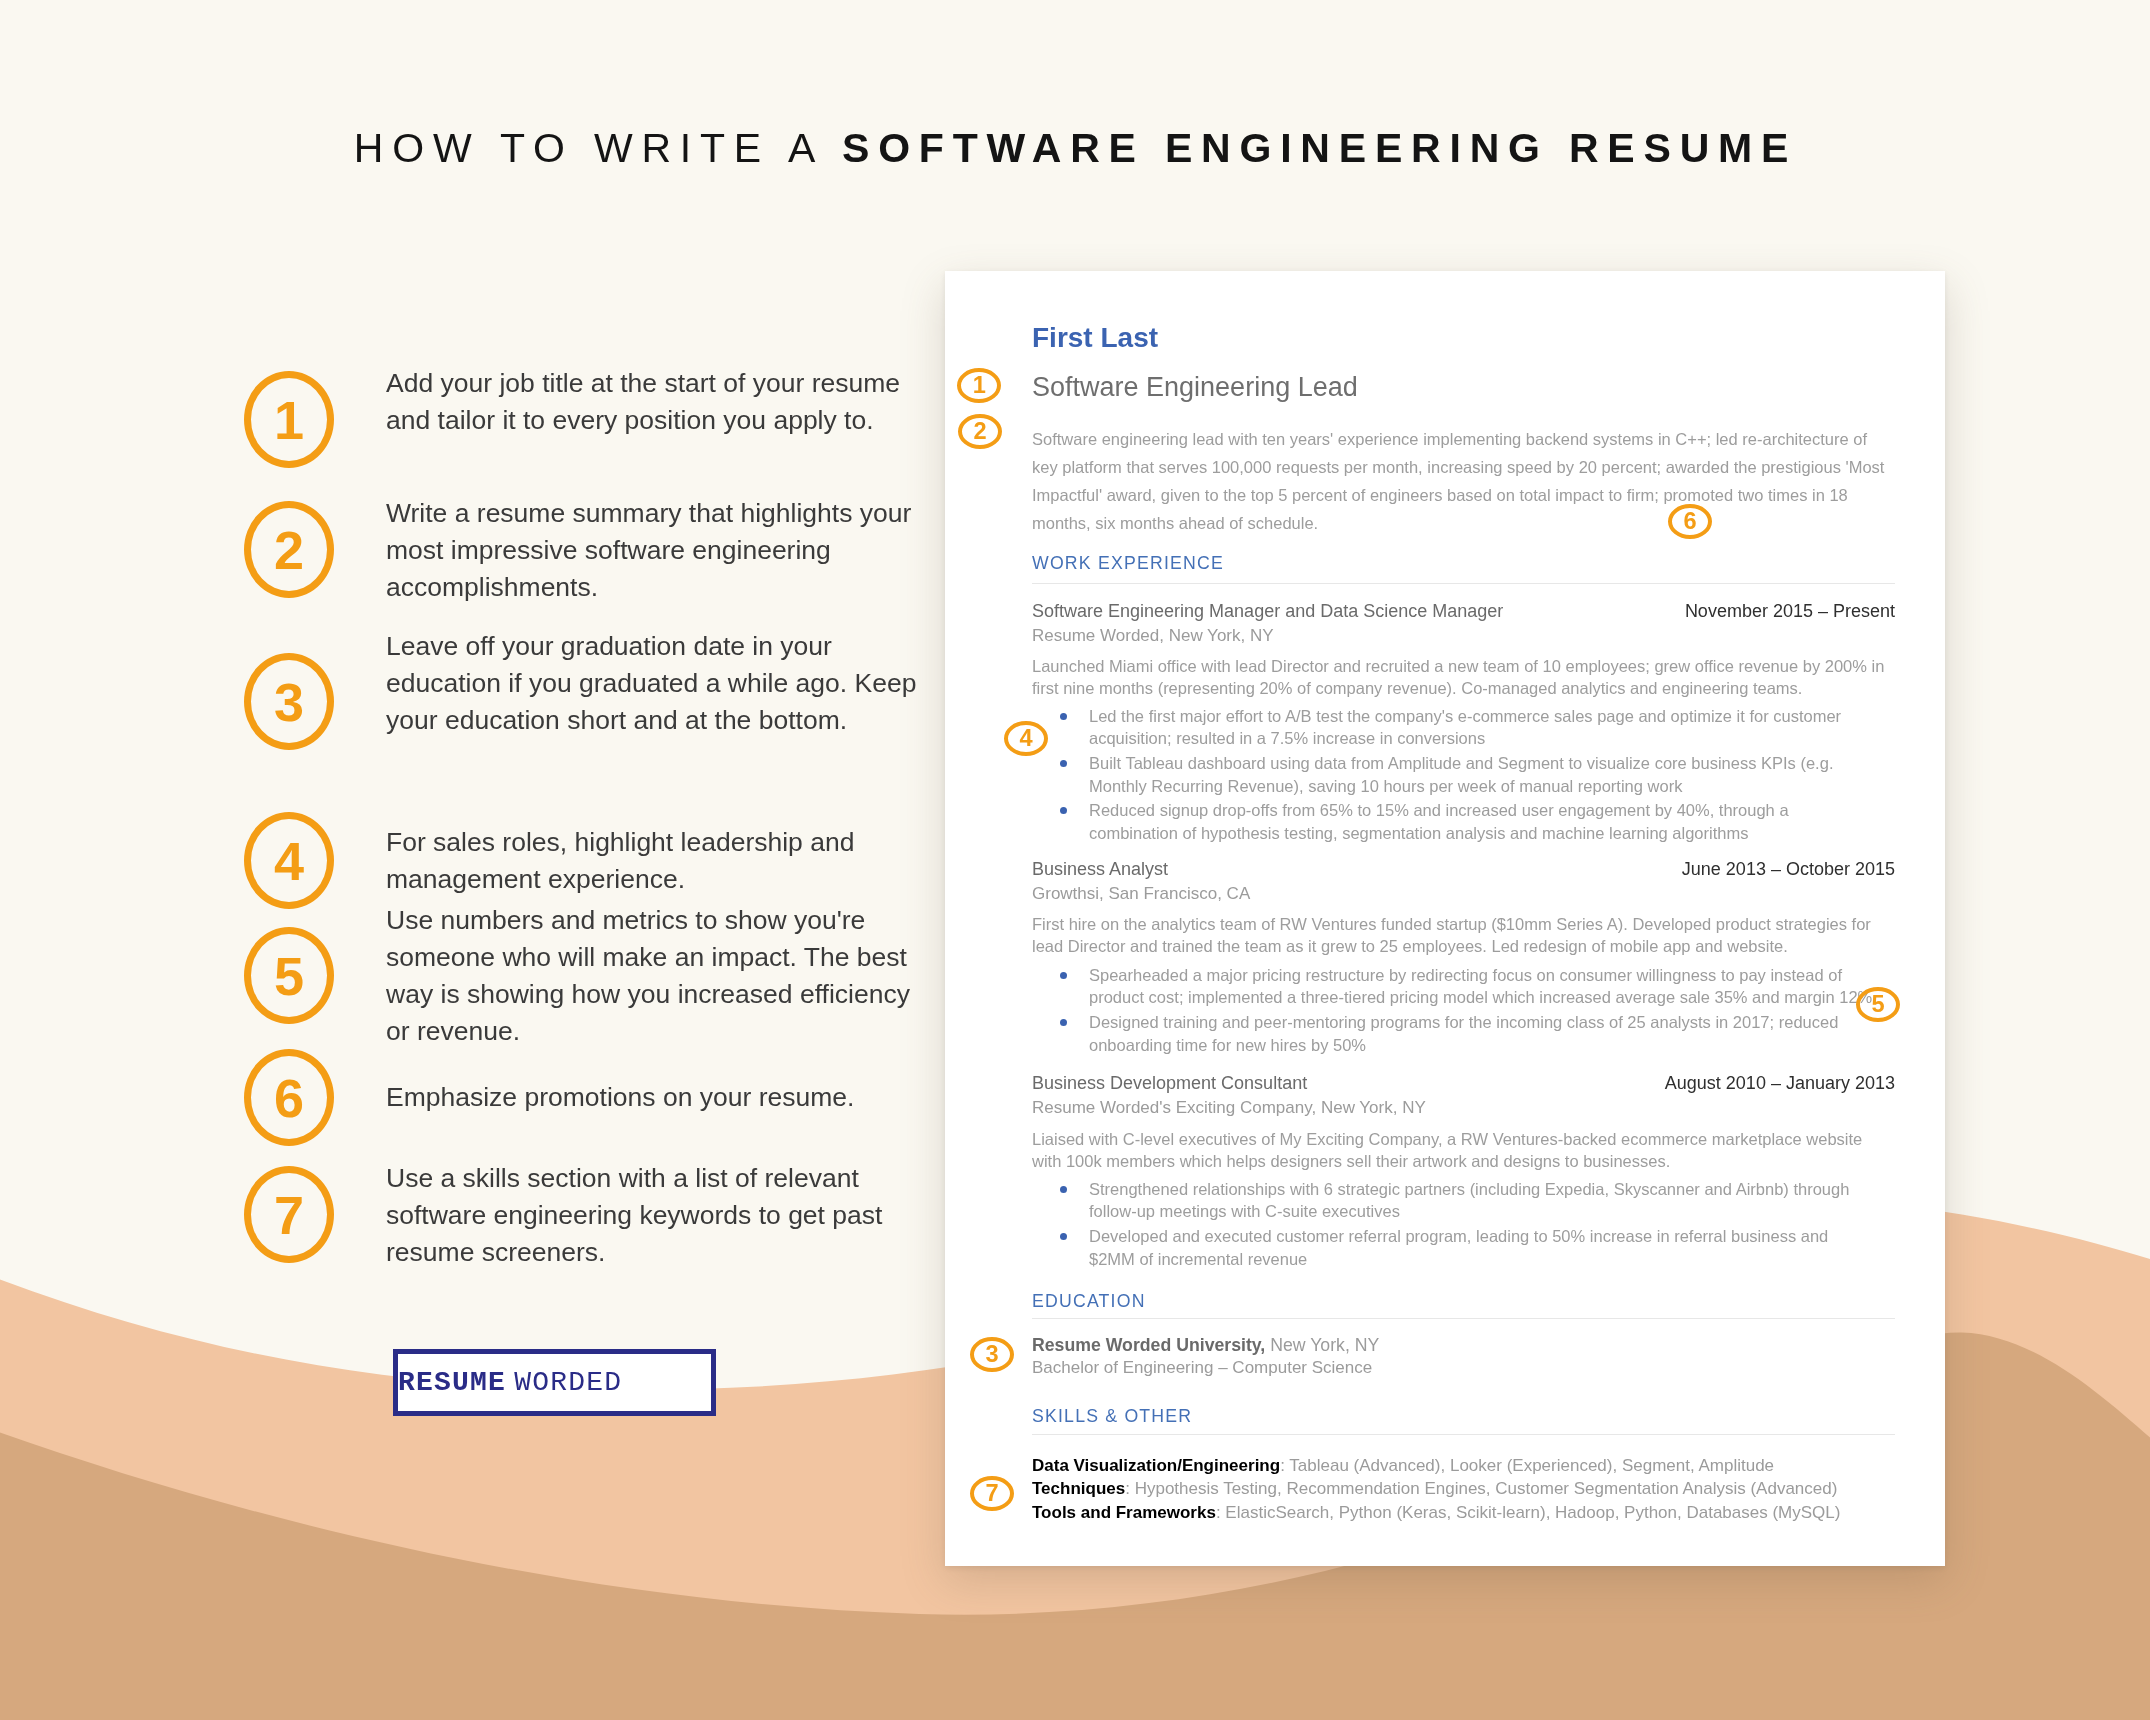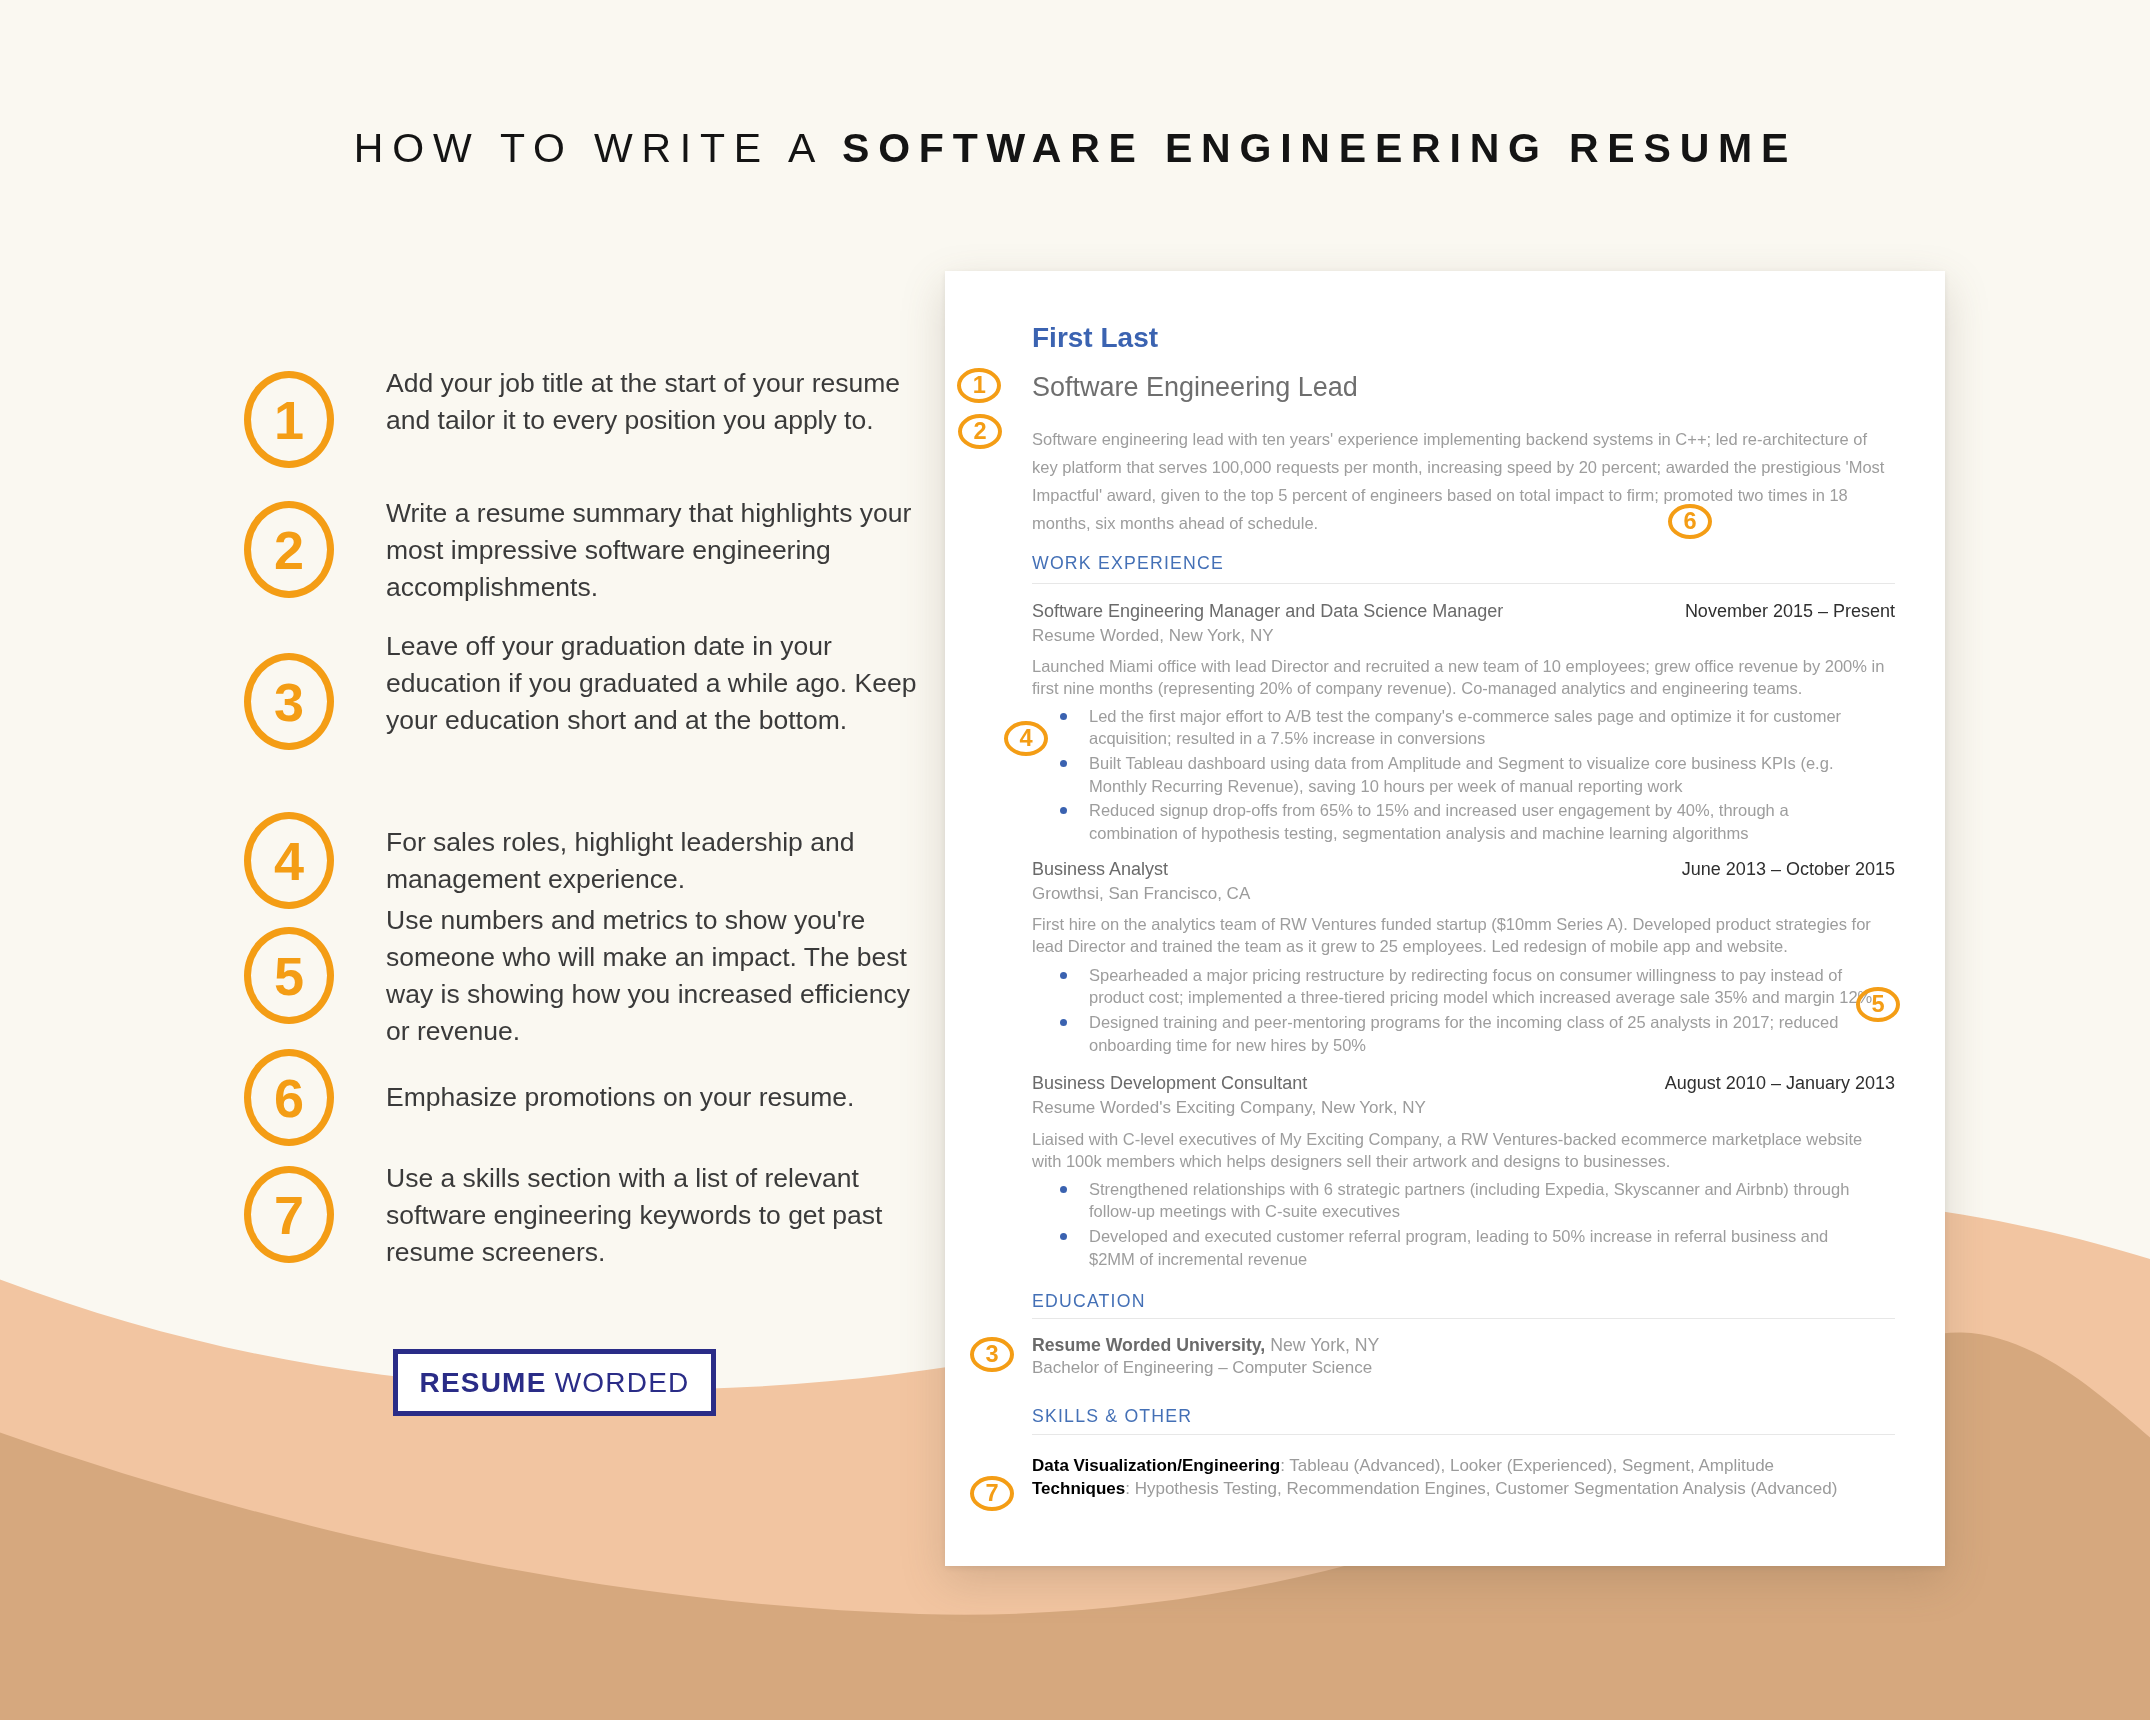--- a/index.html
+++ b/index.html
@@ -26,21 +26,21 @@
     color:#F49D15;font-size:54px;font-weight:800;z-index:2;background:transparent;
   }
   .tip-text{
     position:absolute;left:386px;width:551px;
     font-size:26.5px;line-height:37px;color:#3A3A3A;z-index:2;
   }
   
   .brand-box{
     position:absolute;left:393px;top:1349px;width:323px;height:67px;
     background:#ffffff;border:5.3px solid #2A2C87;
-    display:flex;align-items:center;justify-content:center;z-index:3;
+    display:flex;align-items:center;z-index:3;font-family:Liberation Mono, monospace;
   }
   .brand-box .b1{font-weight:800;color:#2A2C87;font-size:28px;letter-spacing:1.2px;}
   .brand-box .b2{font-weight:400;color:#2A2C87;font-size:28px;letter-spacing:1.2px;margin-left:8.2px;}
   
   .resume-card{
     position:absolute;left:945px;top:271px;width:1000px;height:1295px;
     background:#ffffff;z-index:2;
     box-shadow:0 15.3px 41px rgba(110,90,70,0.22), 0 1.8px 5.9px rgba(0,0,0,0.08);
   }
   .rc{position:absolute;left:87px;width:863px;}
@@ -179,20 +179,23 @@
     <div class="rc edu-degree" style="top:1087px">Bachelor of Engineering – Computer Science</div>
 
     <div class="rc sec-head" style="top:1135px">SKILLS &amp; OTHER</div>
     <div class="rule" style="top:1163px"></div>
     <div class="rc skill-line" style="top:1183px">
       <span class="lbl">Data Visualization/Engineering</span><span>: Tableau (Advanced), Looker (Experienced), Segment, Amplitude</span>
     </div>
     <div class="rc skill-line" style="top:1206px">
       <span class="lbl">Techniques</span><span>: Hypothesis Testing, Recommendation Engines, Customer Segmentation Analysis (Advanced)</span>
     </div>
+    <div class="rc skill-line" style="top:1230px">
+      <span class="lbl">Tools and Frameworks</span><span>: ElasticSearch, Python (Keras, Scikit-learn), Hadoop, Python, Databases (MySQL)</span>
+    </div>
 
     <div class="callout" style="left:12.4px;top:97px">1</div>
     <div class="callout" style="left:13px;top:143px">2</div>
     <div class="callout" style="left:25px;top:1066px">3</div>
     <div class="callout" style="left:59px;top:450px">4</div>
     <div class="callout" style="left:911px;top:716px">5</div>
     <div class="callout" style="left:723px;top:233px">6</div>
     <div class="callout" style="left:25px;top:1205px">7</div>
 
   </div>

